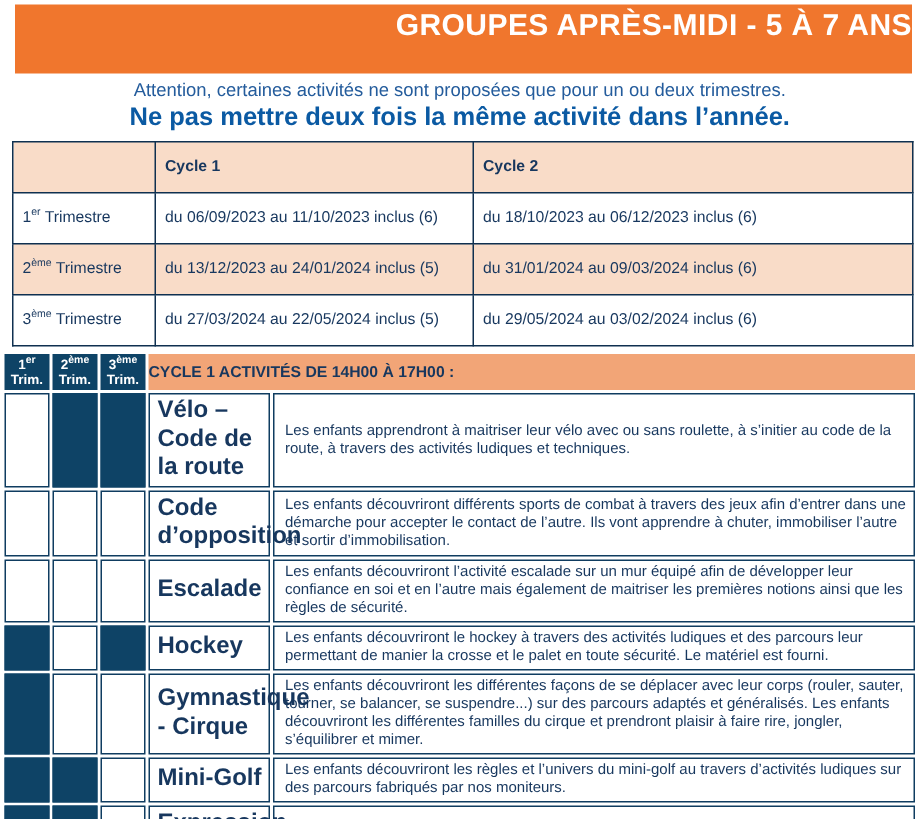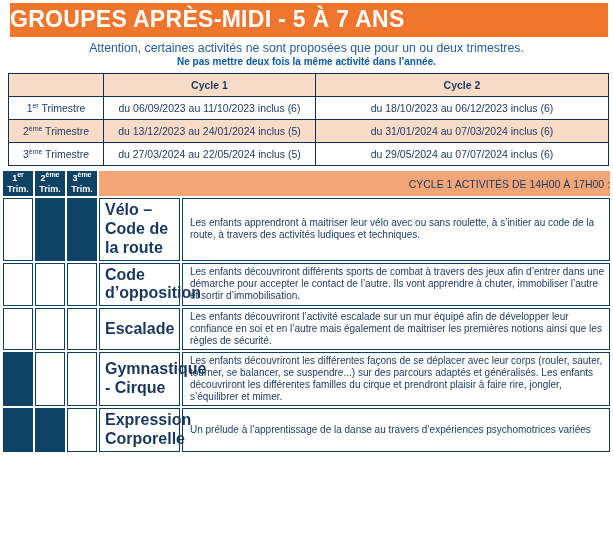--- a/index.html
+++ b/index.html
@@ -10,44 +10,44 @@
     font-family: "Liberation Sans", sans-serif;
     overflow: hidden;
   }
   .page { position: relative; width: 613px; height: 546px; }
 
   
   .title-bar {
     margin: 3px 5px 0 10px;
     background: var(--orange, #F0762D);
     color: #ffffff;
-    text-align: left;
-    font-weight: bold;
-    font-size: 23px;
+    text-align: right;
+    font-weight: bold;
+    font-size: 20px;
     letter-spacing: 0.3px;
-    padding: 3px 0 4px 0;
+    padding: 3px 0 20px 0;
   }
   .notice { text-align: center; margin-top: 4px; line-height: 1.22; }
   .notice-line1 { color: var(--blue, #245C9C); font-size: 12.3px; }
-  .notice-line2 { color: var(--blue-bold, #0B5AA3); font-size: 10px; font-weight: bold; }
+  .notice-line2 { color: var(--blue-bold, #0B5AA3); font-size: 17px; font-weight: bold; }
 
   
   table.cycles {
     border-collapse: collapse;
     margin: 5px 5px 0 8px;
     width: 600px;
     font-size: 10.5px;
     color: var(--text-navy, #17375E);
     table-layout: fixed;
   }
   table.cycles td, table.cycles th {
     border: 1.6px solid #0F3050;
     padding: 4px 6px;
-    height: 23px;
-    text-align: center;
+    height: 34px;
+    text-align: left;
     white-space: nowrap;
     font-weight: normal;
   }
   table.cycles .c0 { width: 95px; }
   table.cycles .c1 { width: 212px; }
   table.cycles .c2 { width: 293px; }
   table.cycles tr.shaded td, table.cycles thead th { background: var(--peach, #F9DCC8); }
   table.cycles thead th { font-weight: bold; }
   sup { font-size: 7px; vertical-align: super; line-height: 0; }
 
@@ -69,23 +69,23 @@
     font-size: 9px;
     font-weight: bold;
     text-align: center;
     line-height: 1.15;
     padding: 2px 0;
     height: 22px;
   }
   th.cycle-head {
     background: var(--salmon, #F2A577);
     color: var(--text-navy, #123E63);
-    font-weight: normal;
+    font-weight: bold;
     font-size: 10.5px;
-    text-align: right;
+    text-align: left;
     padding: 2px 0;
     margin-left: 12px;
   }
   td.chk { background: #ffffff; border: 1.6px solid #0F3C60; }
   td.chk.filled { background: var(--navy, #0E4366); border-color: var(--navy, #0E4366); }
   td.name {
     border: 1.6px solid #0F3C60;
     font-weight: bold;
     font-size: 16px;
     padding: 2px 3px 2px 5px;
@@ -123,26 +123,26 @@
     </thead>
     <tbody>
       <tr>
         <td class="c0"><span>1</span><sup>er</sup><span> Trimestre</span></td>
         <td class="c1">du 06/09/2023 au 11/10/2023 inclus (6)</td>
         <td class="c2">du 18/10/2023 au 06/12/2023 inclus (6)</td>
       </tr>
       <tr class="shaded">
         <td class="c0"><span>2</span><sup>ème</sup><span> Trimestre</span></td>
         <td class="c1">du 13/12/2023 au 24/01/2024 inclus (5)</td>
-        <td class="c2">du 31/01/2024 au 07/03/2024 inclus (6)</td>
+        <td class="c2">du 31/01/2024 au 09/03/2024 inclus (6)</td>
       </tr>
       <tr>
         <td class="c0"><span>3</span><sup>ème</sup><span> Trimestre</span></td>
         <td class="c1">du 27/03/2024 au 22/05/2024 inclus (5)</td>
-        <td class="c2">du 29/05/2024 au 07/07/2024 inclus (6)</td>
+        <td class="c2">du 29/05/2024 au 03/02/2024 inclus (6)</td>
       </tr>
     </tbody>
   </table>
 
   <table class="activities">
     <colgroup>
       <col class="chkcol">
         <col class="chkcol">
         <col class="chkcol">
         <col class="namecol">
@@ -174,27 +174,41 @@
       <tr>
         <td class="chk"></td>
         <td class="chk"></td>
         <td class="chk"></td>
         <td class="name">Escalade</td>
         <td class="desc">Les enfants découvriront l’activité escalade sur un mur équipé afin de développer leur confiance en soi et en l’autre mais également de maitriser les premières notions ainsi que les règles de sécurité.</td>
       </tr>
       <tr>
         <td class="chk filled"></td>
         <td class="chk"></td>
+        <td class="chk filled"></td>
+        <td class="name">Hockey</td>
+        <td class="desc">Les enfants découvriront le hockey à travers des activités ludiques et des parcours leur permettant de manier la crosse et le palet en toute sécurité. Le matériel est fourni.</td>
+      </tr>
+      <tr>
+        <td class="chk filled"></td>
+        <td class="chk"></td>
         <td class="chk"></td>
         <td class="name">Gymnastique - Cirque</td>
         <td class="desc">Les enfants découvriront les différentes façons de se déplacer avec leur corps (rouler, sauter, tourner, se balancer, se suspendre...) sur des parcours adaptés et généralisés. Les enfants découvriront les différentes familles du cirque et prendront plaisir à faire rire, jongler, s’équilibrer et mimer.</td>
       </tr>
       <tr>
         <td class="chk filled"></td>
         <td class="chk filled"></td>
         <td class="chk"></td>
+        <td class="name">Mini-Golf</td>
+        <td class="desc">Les enfants découvriront les règles et l’univers du mini-golf au travers d’activités ludiques sur des parcours fabriqués par nos moniteurs.</td>
+      </tr>
+      <tr>
+        <td class="chk filled"></td>
+        <td class="chk filled"></td>
+        <td class="chk"></td>
         <td class="name">Expression Corporelle</td>
         <td class="desc">Un prélude à l’apprentissage de la danse au travers d’expériences psychomotrices variées</td>
       </tr>
     </tbody>
   </table>
 
 </div>
 
 </body></html>

